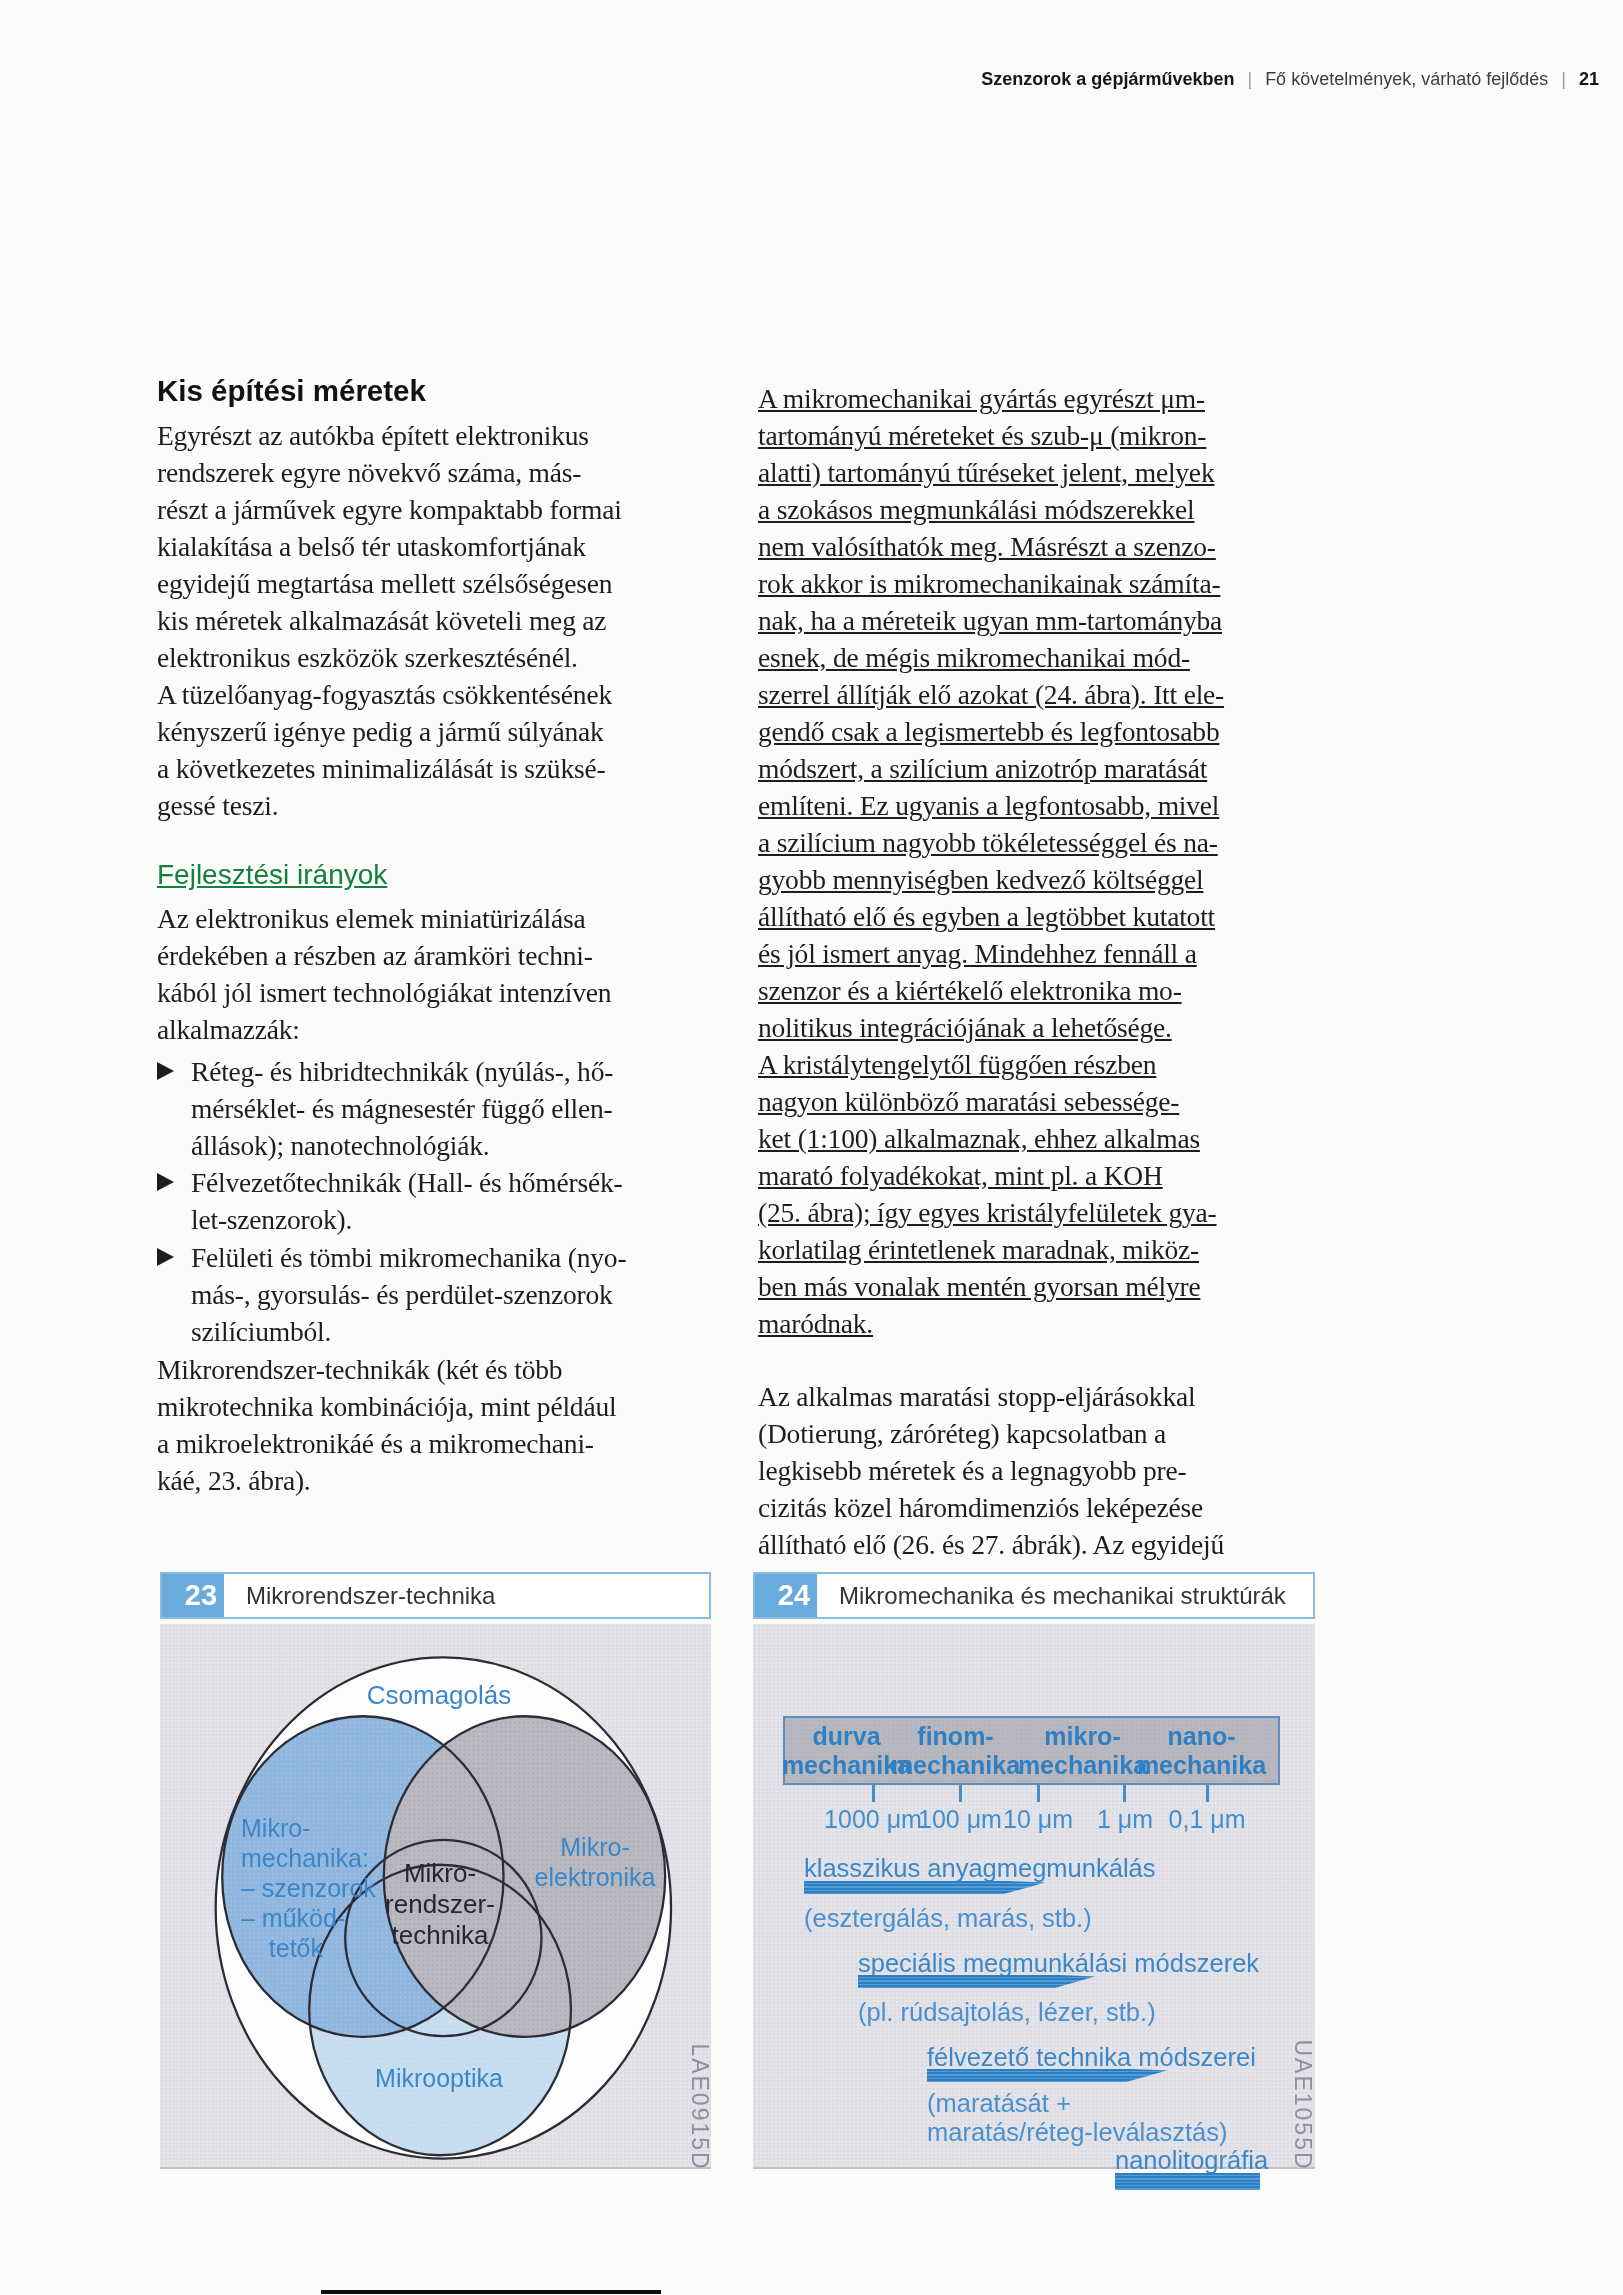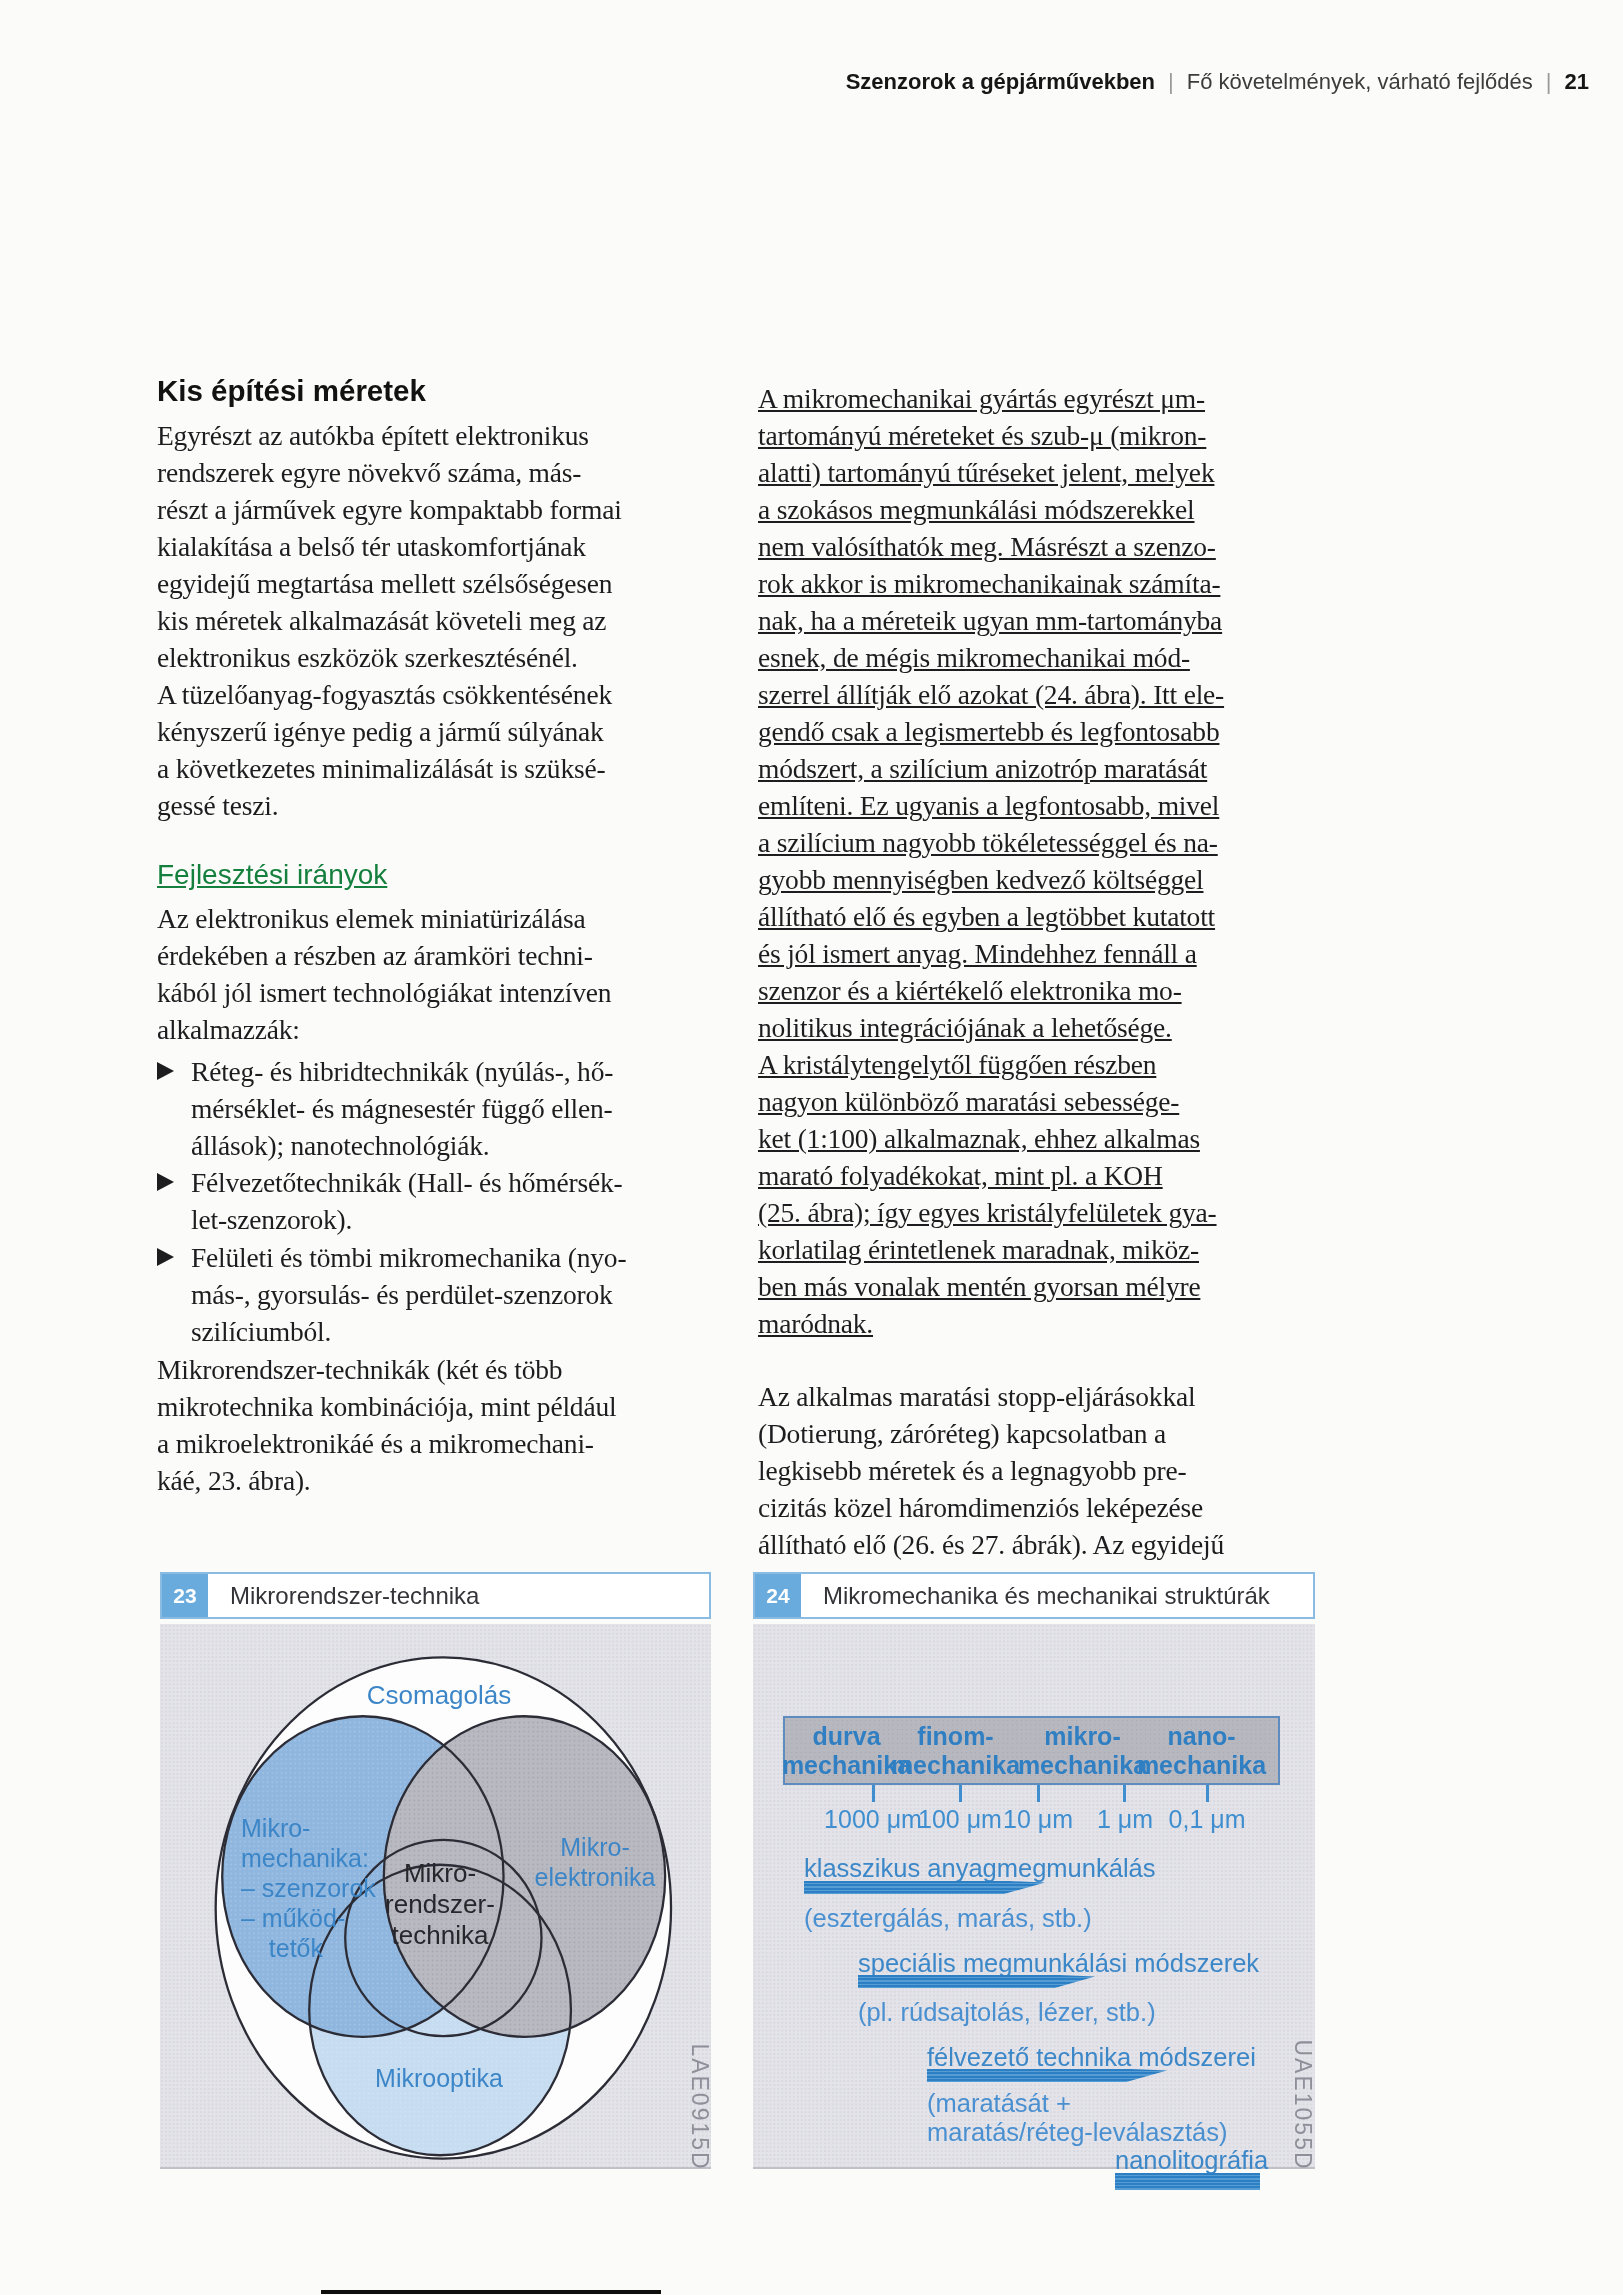--- a/index.html
+++ b/index.html
@@ -1,30 +1,30 @@
 <!DOCTYPE html>
 <html style="font-size:10.5px"><head>
 <meta charset="utf-8">
 <style>
   html,body{margin:0;padding:0;background:#888;}
   .page{position:relative;width:1623px;height:2295px;background:#fbfbfa;font-family:"Liberation Sans",sans-serif;overflow:hidden;}
   .abs{position:absolute;}
   
-  .runhead{top:69px;right:34px;font-size:22px;color:#3c3c3c;white-space:nowrap;}
+  .runhead{top:69px;right:24px;font-size:18px;color:#3c3c3c;white-space:nowrap;}
   .runhead .bold{font-weight:bold;color:#161616;}
   .runhead .sep{color:#9a9a9a;padding:0 13px;font-weight:300;}
   .btext{font-size:27.5px;line-height:37px;letter-spacing:-0.2px;color:#1d1d1f;white-space:pre;font-family:"Liberation Serif",serif;}
   .colhead{font-size:29.5px;font-weight:bold;color:#121212;font-family:"Liberation Sans",sans-serif;}
   .subhead{font-size:28px;color:#15803d;font-family:"Liberation Sans",sans-serif;text-decoration:underline;}
   .bullet{padding-left:34px;}
   .tri{position:absolute;left:0;top:8.5px;width:0;height:0;border-left:17.7px solid #1d1d1f;border-top:9.8px solid transparent;border-bottom:9.8px solid transparent;}
   
   .fig{position:absolute;width:551px;height:598px;}
   .fighead{position:absolute;top:0;left:0;right:0;height:47px;background:#ffffff;border:2px solid #8abbe3;box-sizing:border-box;display:flex;align-items:stretch;}
-  .fignum{width:46px;background:#6aabdd;color:#ffffff;font-size:21px;font-weight:bold;display:flex;align-items:center;justify-content:center;flex:0 0 46px;}
+  .fignum{width:46px;background:#6aabdd;color:#ffffff;font-size:29px;font-weight:bold;display:flex;align-items:center;justify-content:center;flex:0 0 46px;padding-left:16px;}
   .figtitle{font-size:24px;color:#333338;display:flex;align-items:center;padding-left:22px;}
   .figbody{position:absolute;top:52px;left:0;right:0;height:545px;background-color:#e3e3e9;background-image:radial-gradient(#d8d8df 0.7px, transparent 0.8px);background-size:3.9px 3.9px;border-bottom:2px solid #c0c0c6;box-sizing:border-box;}
   .vennlabel{position:absolute;font-size:25px;line-height:30px;color:#3c86c8;white-space:pre;}
   .vcenter{color:#26262c;font-size:26px;line-height:31px;text-align:center;transform:translateX(-50%);}
   .hcenter{transform:translateX(-50%);text-align:center;}
   .vcode{position:absolute;color:#8f8f99;font-size:23px;letter-spacing:2px;transform:translate(-50%,-50%) rotate(90deg);white-space:nowrap;}
   
   .banner{position:absolute;left:29.5px;top:92px;width:497px;height:69px;box-sizing:border-box;border:2.6px solid #5f8cbf;background-color:#b7b7bf;background-image:radial-gradient(#a2a2aa 0.8px, transparent 0.9px);background-size:4.6px 4.6px;}
   .cat{position:absolute;top:3.9px;transform:translateX(-50%);text-align:center;font-size:25px;line-height:29px;font-weight:bold;color:#2f7fc2;white-space:pre;}
   .tick{position:absolute;width:2.6px;height:17px;background:#3f8fd0;top:161px;}

